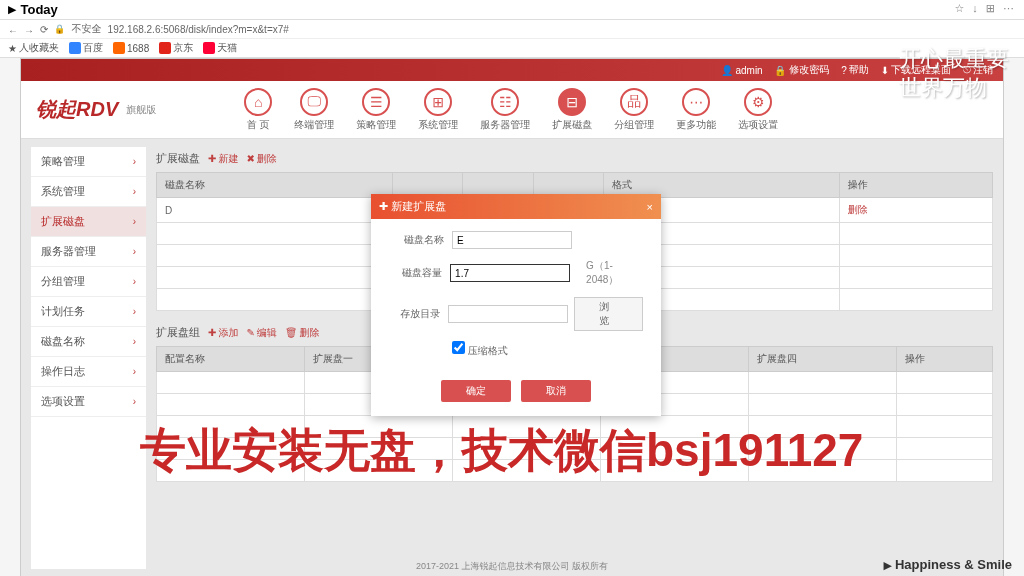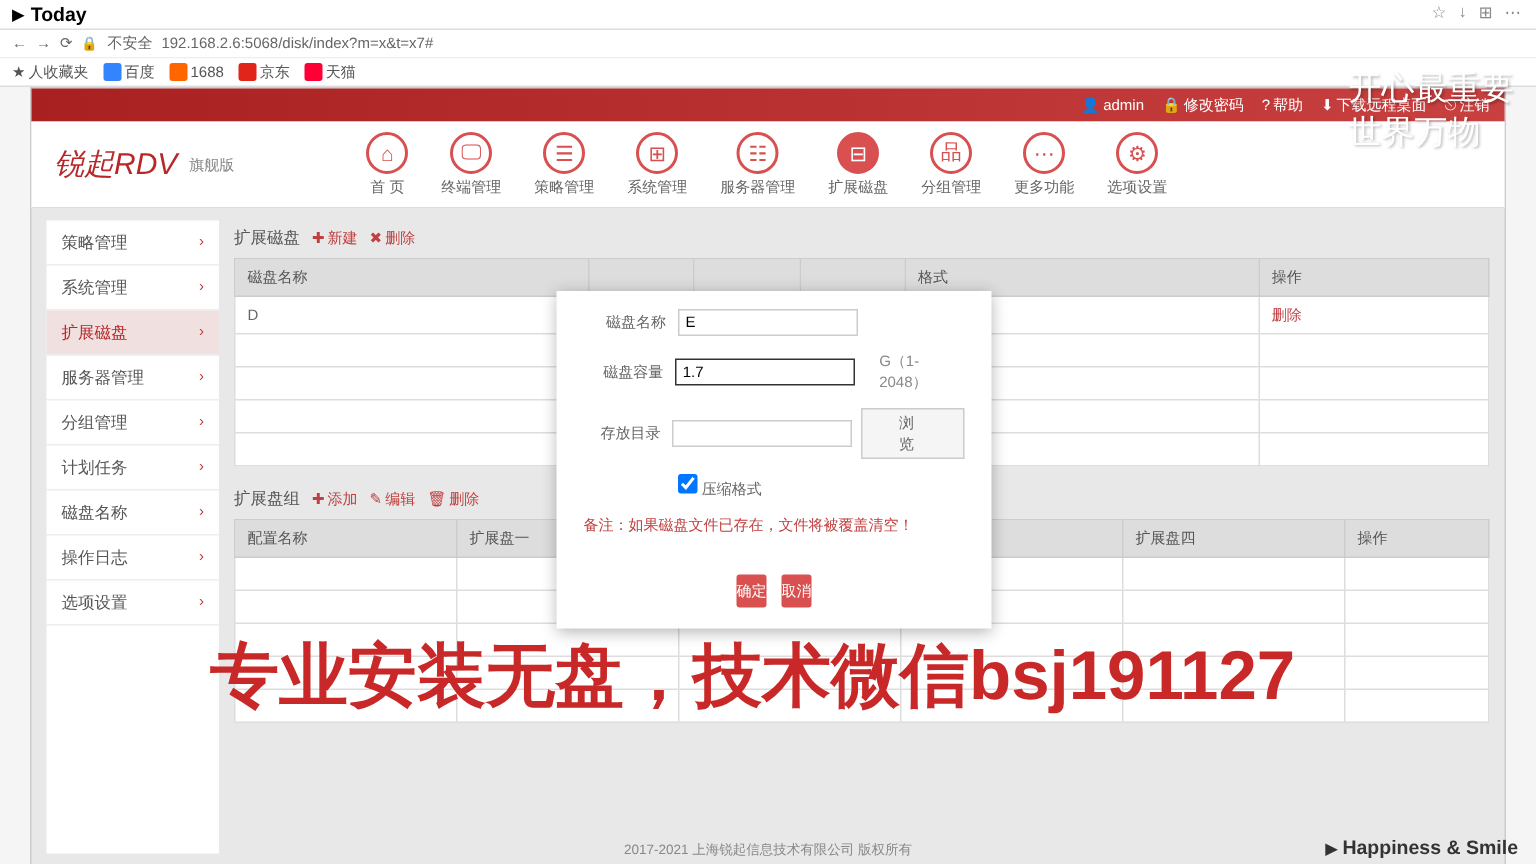--- a/index.html
+++ b/index.html
@@ -9,21 +9,21 @@
 .addr-bar{background:#fff;padding:2px 8px;font-size:10px;color:#666;display:flex;align-items:center;gap:6px;border-bottom:1px solid #eee}
 .addr-bar .lock{font-size:9px}
 .bookmarks{background:#fff;padding:2px 8px;font-size:10px;color:#555;display:flex;align-items:center;gap:10px;border-bottom:1px solid #ddd}
 .bm-item{display:flex;align-items:center;gap:2px}
 .bm-icon{width:12px;height:12px;display:inline-block;border-radius:2px}
 .browser-icons{position:absolute;top:2px;right:10px;display:flex;gap:8px;font-size:11px;color:#888}
 .app-frame{margin:0 20px;background:#e8e8e8;height:520px;position:relative;border:1px solid #ccc}
 .top-banner{background:linear-gradient(to right,#a82020,#c84040);height:22px;display:flex;justify-content:flex-end;align-items:center;padding:0 10px;gap:12px;font-size:10px;color:#fff}
 .top-banner span{display:flex;align-items:center;gap:2px}
 .header-area{background:#fff;height:58px;display:flex;align-items:center;padding:0 15px;border-bottom:1px solid #ddd}
-.logo{color:#b82828;font-size:20px;font-weight:normal;font-style:italic;margin-right:8px}
+.logo{color:#b82828;font-size:20px;font-weight:bold;font-style:italic;margin-right:8px}
 .logo-sub{font-size:10px;color:#888;margin-right:88px}
 .nav-items{display:flex;gap:22px}
 .nav-item{display:flex;flex-direction:column;align-items:center;font-size:10px;color:#666;cursor:pointer}
 .nav-icon{width:28px;height:28px;border:2px solid #d85050;border-radius:50%;display:flex;align-items:center;justify-content:center;font-size:14px;color:#d85050;margin-bottom:2px}
 .nav-item.act .nav-icon{background:#d85050;color:#fff}
 .main-area{display:flex;height:430px}
 .sidebar{width:115px;background:#fff;margin:8px 0 0 10px}
 .sb-item{padding:7px 10px;font-size:11px;color:#555;border-bottom:1px solid #eee;display:flex;justify-content:space-between;align-items:center;cursor:pointer}
 .sb-item .arr{color:#c04040;font-size:10px}
 .sb-item.act{background:#f0e0e0;color:#b82828}
@@ -40,21 +40,21 @@
 .modal-body{padding:12px 18px}
 .frm-row{display:flex;align-items:center;margin-bottom:10px;font-size:10px;color:#666}
 .frm-lbl{width:55px;text-align:right;margin-right:8px}
 .frm-inp{border:1px solid #ccc;padding:2px 4px;font-size:10px;width:120px;height:18px}
 .frm-row.dark .frm-inp{border:1px solid #333}
 .frm-hint{margin-left:16px;font-size:10px;color:#888}
 .frm-btn{border:1px solid #ccc;padding:2px 24px;font-size:10px;margin-left:6px;cursor:pointer;background:#f5f5f5}
 .chk-row{margin-left:63px;font-size:10px;color:#666;margin-bottom:10px}
 .warn{color:#c04040;font-size:10px;margin-bottom:14px}
 .modal-ftr{display:flex;justify-content:center;gap:10px;padding-bottom:14px}
-.mbtn{padding:4px 0;font-size:10px;border:none;cursor:pointer;border-radius:2px}
+.mbtn{padding:4px 25px;font-size:10px;border:none;cursor:pointer;border-radius:2px}
 .mbtn.ok{background:#d85050;color:#fff}
 .mbtn.cancel{background:#d85050;color:#fff}
 .watermark{position:absolute;right:15px;top:45px;color:#fff;font-size:22px;font-family:cursive;text-shadow:1px 1px 2px rgba(0,0,0,0.3);line-height:1.3;pointer-events:none}
 .big-text{position:absolute;left:140px;top:420px;color:#c82828;font-size:46px;font-weight:bold;pointer-events:none}
 .footer-txt{position:absolute;bottom:4px;left:0;right:0;text-align:center;font-size:9px;color:#888}
 .happiness{position:absolute;bottom:4px;right:12px;font-size:13px;color:#333}
 .happiness .play{font-size:11px;margin-right:3px}
 </style>
 </head>
 <body>
@@ -300,37 +300,40 @@
               <td></td>
               <td></td>
             </tr>
       </tbody>
         </table>
     </div>
   </div>
   <div class="footer-txt">2017-2021 上海锐起信息技术有限公司 版权所有</div>
 
   <div class="modal">
+    <div class="modal-hdr">
+      <span>✚ <span>新建扩展盘</span></span>
+      <span class="close">×</span>
+    </div>
     <div class="modal-body">
       <div class="frm-row">
           <span class="frm-lbl">磁盘名称</span>
           <input class="frm-inp" value="E" style="">
         </div>
       <div class="frm-row dark">
           <span class="frm-lbl">磁盘容量</span>
           <input class="frm-inp" value="1.7" style="">
           <span class="frm-hint">G（1-2048）</span>
         </div>
       <div class="frm-row">
           <span class="frm-lbl">存放目录</span>
           <input class="frm-inp" style="">
           <span class="frm-btn">浏览</span>
         </div>
       <div class="chk-row"><label><input type="checkbox" checked="" style=""> <span>压缩格式</span></label></div>
-      <div class="warn">备注：如果磁盘文件已存在，文件将被覆盖清空！</div>
     </div>
     <div class="modal-ftr">
       <button class="mbtn ok">确定</button>
       <button class="mbtn cancel">取消</button>
     </div>
   </div>
 </div>
 
 <div class="watermark">
   <div>开心最重要</div>

